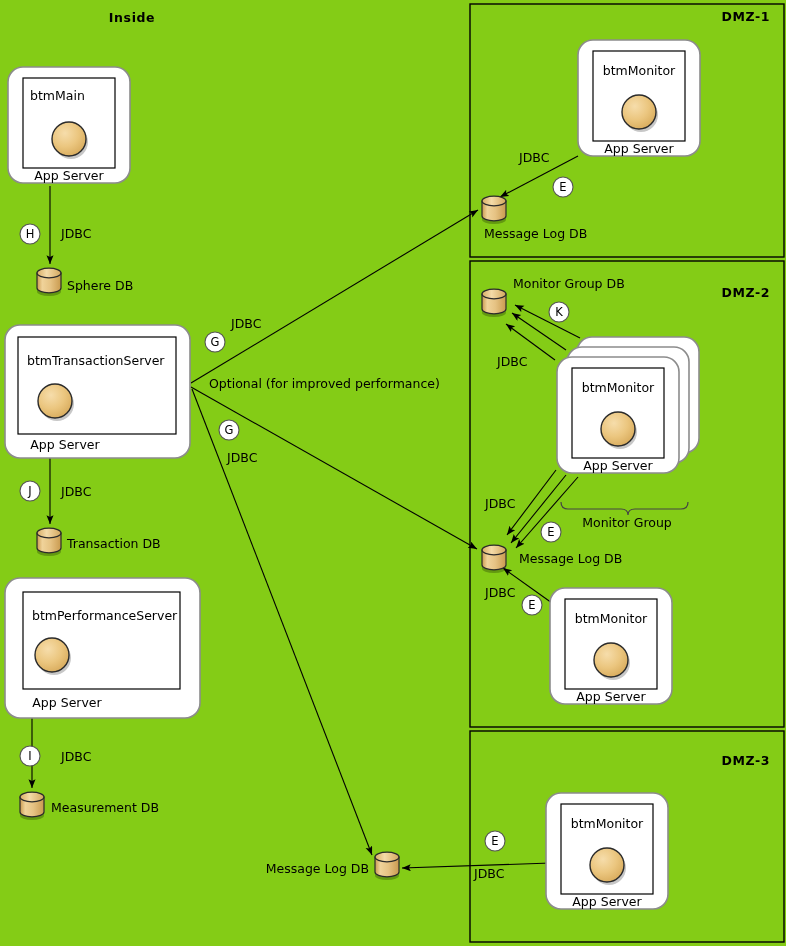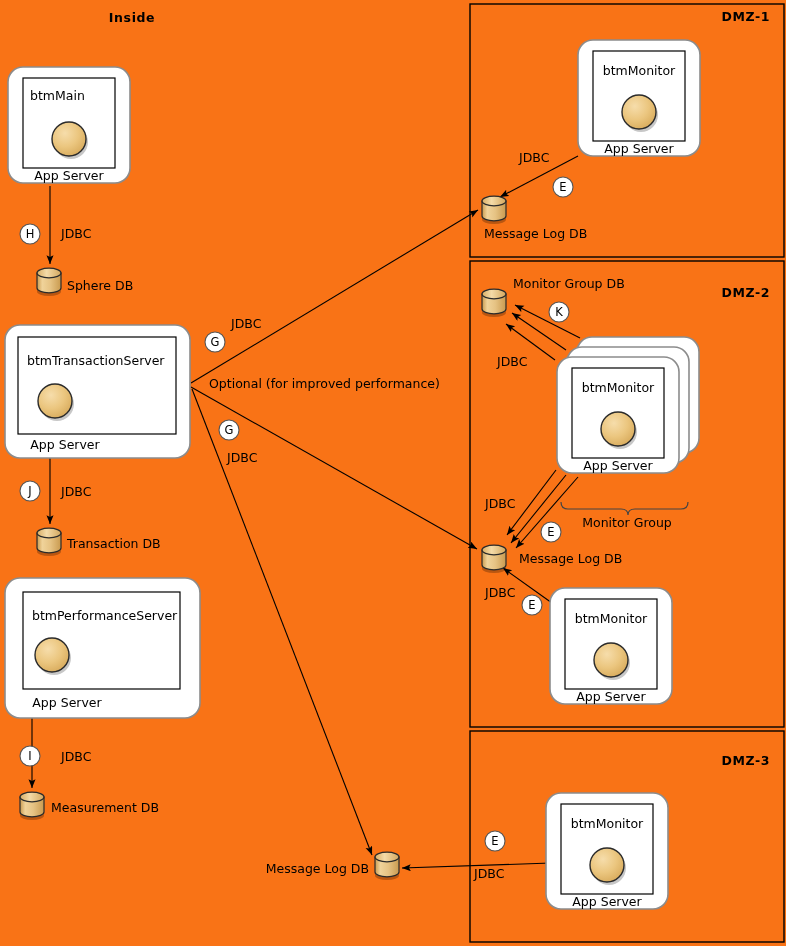--- a/index.html
+++ b/index.html
@@ -1,18 +1,18 @@
 <!DOCTYPE html>
 <html><head>
 <meta charset="utf-8">
 <style>
   html,body{margin:0;padding:0;background:#ffffff;}
   body{width:786px;height:946px;overflow:hidden;
        font-family:"DejaVu Sans","Liberation Sans",sans-serif;}
-  #stage{position:relative;width:786px;height:946px;background:#f97316;}
+  #stage{position:relative;width:786px;height:946px;background:#84cc16;}
   svg#canvas{position:absolute;left:0;top:0;width:786px;height:946px;}
   .lbl{font-family:"DejaVu Sans","Liberation Sans",sans-serif;font-size:12.5px;fill:#000;}
   .lbl-bold{font-family:"DejaVu Sans","Liberation Sans",sans-serif;font-size:12.5px;font-weight:bold;fill:#000;letter-spacing:.6px;}
   .lbl-sm{font-family:"DejaVu Sans","Liberation Sans",sans-serif;font-size:11.5px;fill:#000;}
   .zone{fill:none;stroke:#000;stroke-width:1.4;}
   .appouter{fill:#ffffff;stroke:#8c8c8c;stroke-width:1.6;}
   .appinner{fill:#ffffff;stroke:#000;stroke-width:1.2;}
   .conn{stroke:#000;stroke-width:1.1;fill:none;}
   .circ{fill:#ffffff;stroke:#555;stroke-width:1.1;}
   .brace{fill:none;stroke:#444;stroke-width:1.2;}

